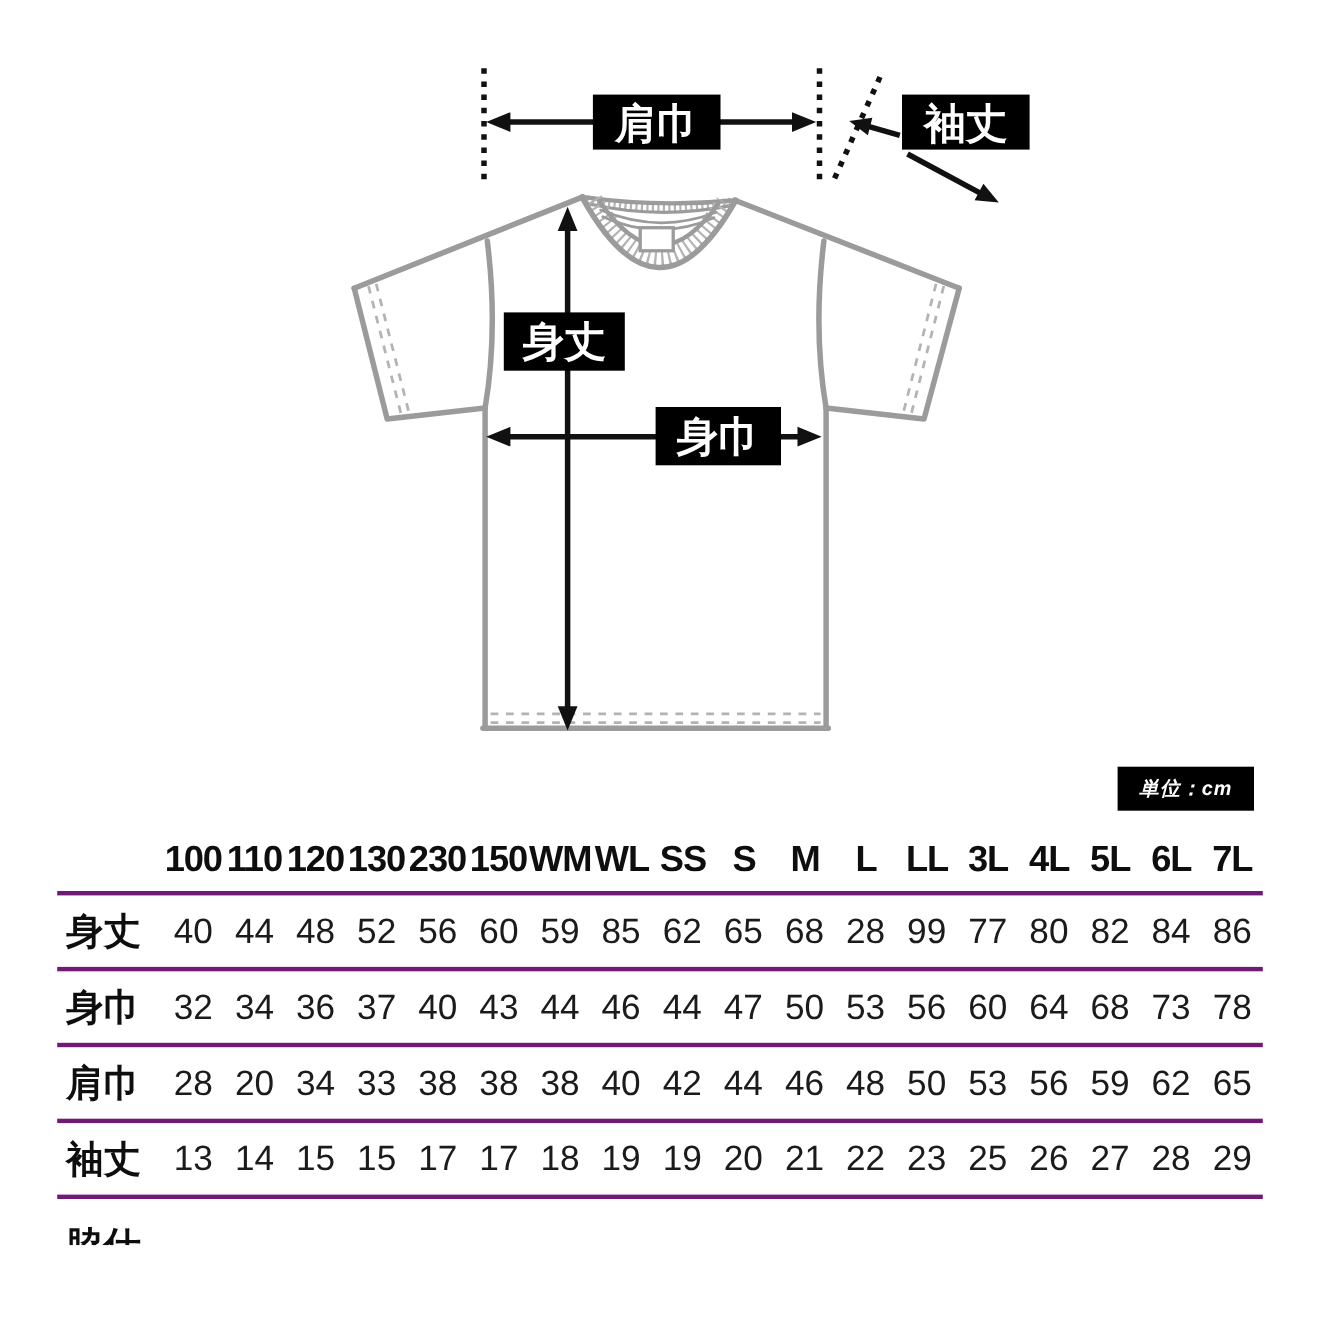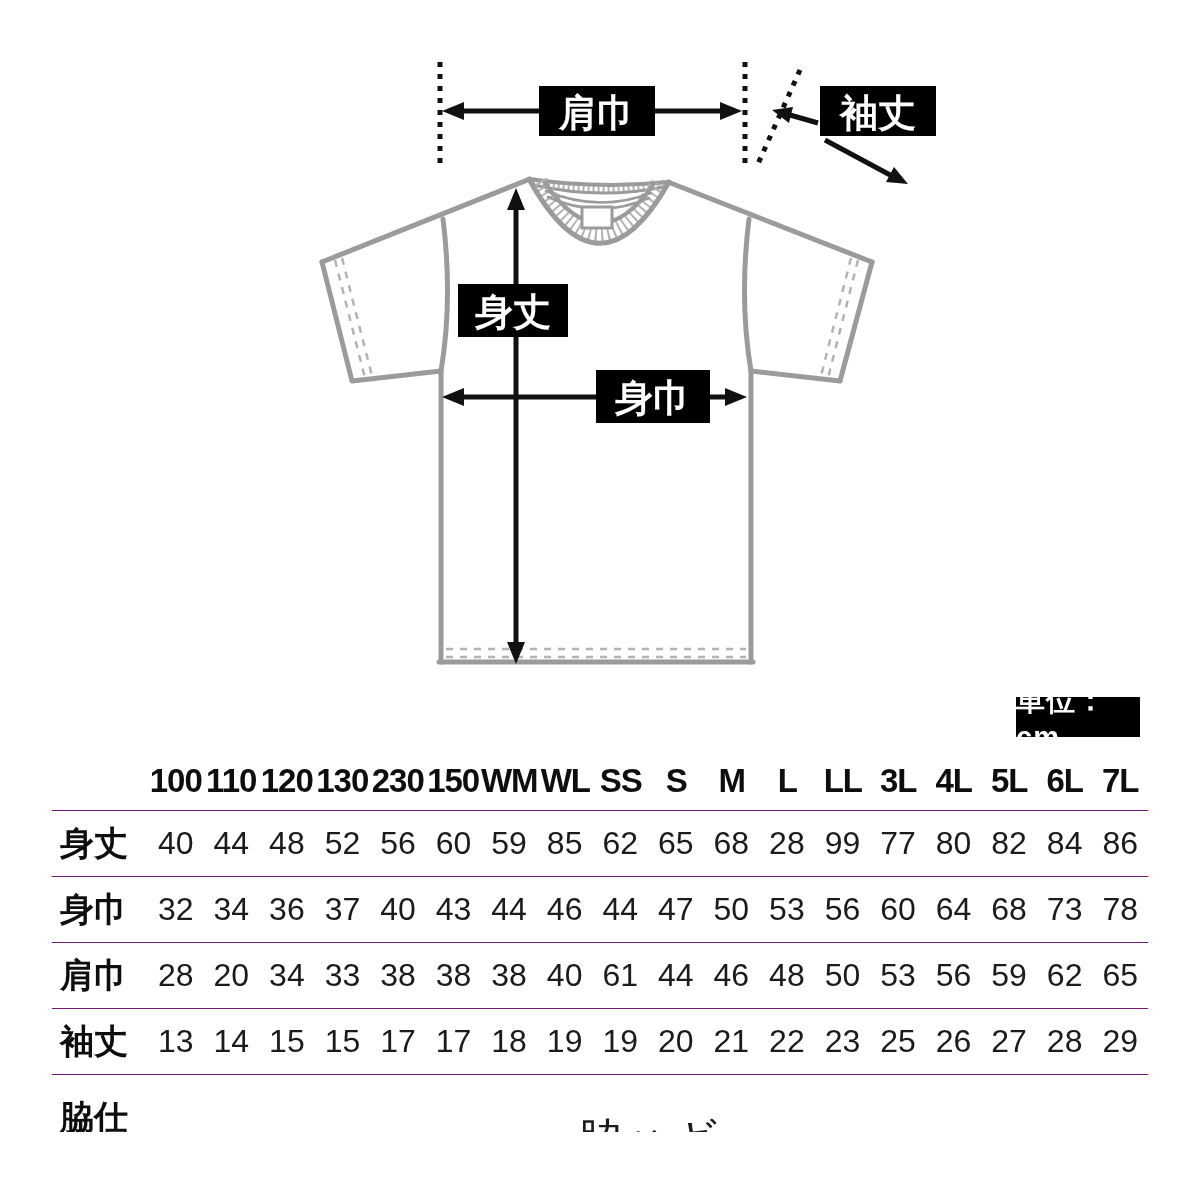--- a/index.html
+++ b/index.html
@@ -1,23 +1,23 @@
 <!DOCTYPE html>
 <html><head>
 <meta charset="utf-8">
 <style>
   html,body{margin:0;padding:0;background:#fff;}
   .stage{position:relative;width:1200px;height:1132px;background:#fff;overflow:hidden;
          font-family:"Liberation Sans",sans-serif;}
   svg text.boxlabel{font-family:"Liberation Sans",sans-serif;font-weight:bold;font-size:38px;fill:#fff;}
   .unit-box{position:absolute;left:1016px;top:697px;width:124px;height:40px;background:#000;color:#fff;
-            display:flex;align-items:center;justify-content:center;font-size:29px;font-weight:bold;letter-spacing:1px;}
+            display:flex;align-items:center;justify-content:center;font-size:18px;font-weight:bold;letter-spacing:1px;font-style:italic;}
   .table-wrap{position:absolute;left:52px;top:752px;width:1096px;}
   .trow{display:grid;grid-template-columns:96px repeat(18,1fr);align-items:center;height:65px;
-        border-bottom:1px solid #701a75;}
+        border-bottom:4px solid #701a75;}
   .trow.thead{height:58px;}
   .tcell{text-align:center;font-size:32px;color:#1b1b1b;white-space:nowrap;}
   .th{font-weight:bold;font-size:33px;letter-spacing:-1px;color:#0e0e0e;}
   .tlabel{text-align:left;font-weight:bold;font-size:34px;color:#0e0e0e;padding-left:8px;}
   .td{font-weight:normal;}
   .trow.footer{height:66px;border-bottom:2px solid #c9c9c9;margin-top:20px;}
   .tspan{grid-column:2 / -1;text-align:center;font-size:46px;color:#1b1b1b;}
 </style>
 </head>
 <body>
@@ -180,21 +180,21 @@
         <div class="trow">
           <div class="tcell tlabel">肩巾</div>
           <div class="tcell td">28</div>
           <div class="tcell td">20</div>
           <div class="tcell td">34</div>
           <div class="tcell td">33</div>
           <div class="tcell td">38</div>
           <div class="tcell td">38</div>
           <div class="tcell td">38</div>
           <div class="tcell td">40</div>
-          <div class="tcell td">61</div>
+          <div class="tcell td">42</div>
           <div class="tcell td">44</div>
           <div class="tcell td">46</div>
           <div class="tcell td">48</div>
           <div class="tcell td">50</div>
           <div class="tcell td">53</div>
           <div class="tcell td">56</div>
           <div class="tcell td">59</div>
           <div class="tcell td">62</div>
           <div class="tcell td">65</div>
         </div>

